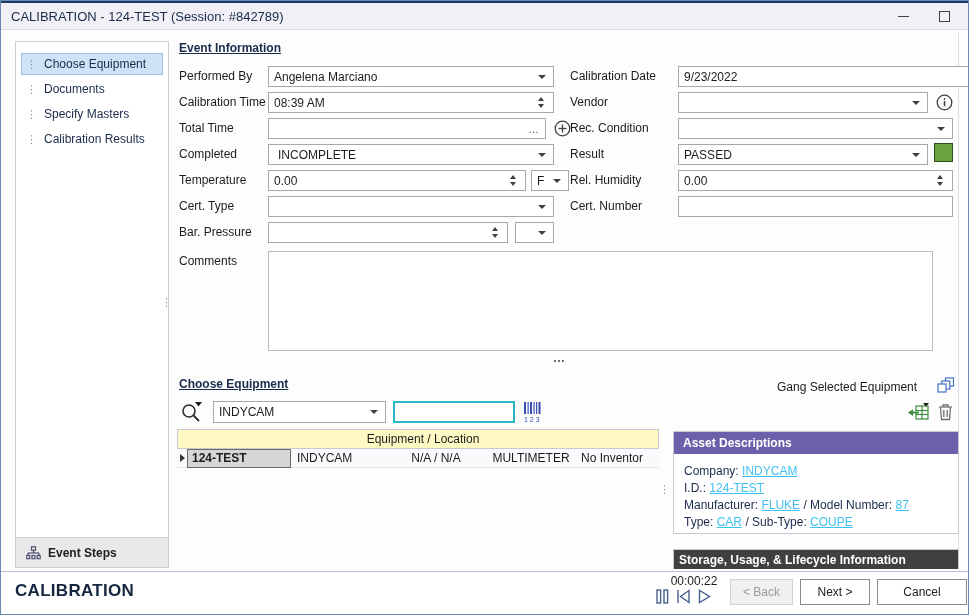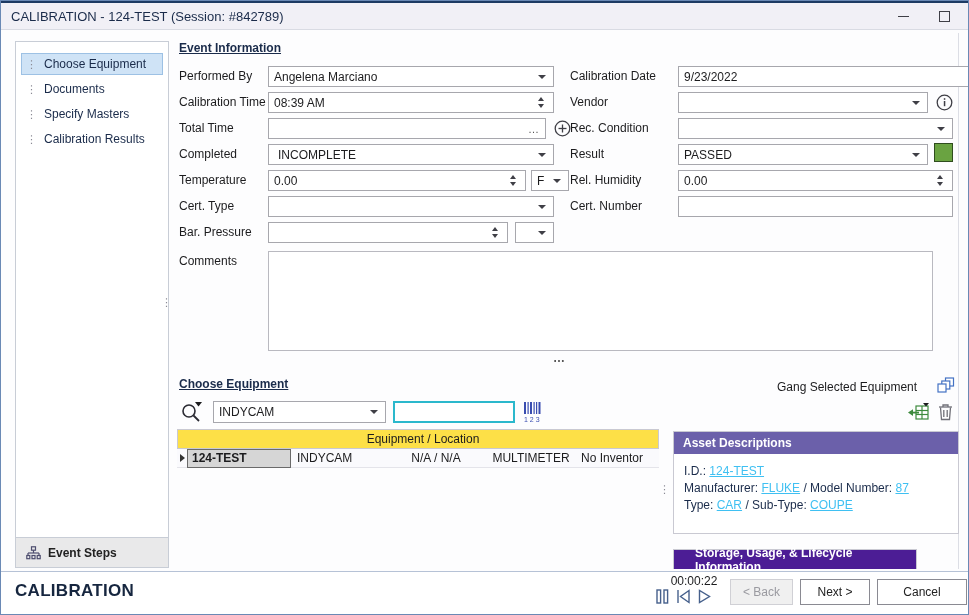--- a/index.html
+++ b/index.html
@@ -39,39 +39,39 @@
   .green-box { position:absolute; width:19px; height:19px; background:#6aa341; border:1px solid #2f4d1e; }
   .comments-box { position:absolute; background:#fff; border:1px solid #b9b9c0; resize:none; font-family:"Liberation Sans", sans-serif; font-size:12px; }
   .center-handle { position:absolute; left:380px; top:318px; color:#555; font-weight:bold; font-size:12px; letter-spacing:1px; }
 
   
   .gang-label { position:absolute; font-size:12px; color:#1c1c1e; }
   .search-dd { position:absolute; height:22px; }
   .search-input { position:absolute; height:22px; border:2px solid #2bb8cc; font-size:12px; padding:0 4px; outline:none; font-family:"Liberation Sans", sans-serif; }
 
   .eq-table { position:absolute; left:4px; top:396px; width:482px; font-size:12px; color:#1c1c1e; border-collapse:collapse; }
-  .eq-header { display:flex; height:20px; background:#fde047; border:1px solid #c9c9d2; }
+  .eq-header { display:flex; height:20px; background:#fef9c3; border:1px solid #c9c9d2; }
   .eq-header .hcell { flex:1; display:flex; align-items:center; justify-content:center; }
   .eq-row { display:flex; height:19px; align-items:center; border-bottom:1px solid #e4e4ea; background:#fafafd; }
   .c-ind { width:10px; display:flex; align-items:center; justify-content:center; }
   .row-marker { width:0; height:0; border-top:4px solid transparent; border-bottom:4px solid transparent; border-left:5px solid #333; }
   .c-id { width:104px; height:19px; background:#d6d6d6; border:1px solid #6a6a6a; font-weight:bold; display:flex; align-items:center; padding-left:4px; }
   .c-comp { width:100px; padding-left:6px; }
   .c-loc { width:90px; text-align:center; }
   .c-type { width:100px; text-align:center; }
   .c-status { width:74px; white-space:nowrap; overflow:hidden; }
 
   .mid-splitter { position:absolute; left:486px; top:450px; font-size:11px; color:#8a8a94; }
 
   
   .asset-panel { position:absolute; left:500px; top:398px; width:286px; height:103px; border:1px solid #c9c9d2; background:#fff; }
   .purple-bar { height:22px; background:#6b60aa; color:#fff; font-size:12px; font-weight:bold; display:flex; align-items:center; padding-left:9px; }
   .asset-body { padding:9px 10px; font-size:12px; color:#1a2b4a; line-height:17px; }
   .asset-body a { color:#3fc0f2; text-decoration:underline; cursor:pointer; }
-  .storage-bar { position:absolute; left:500px; top:516px; width:244px; height:20px; background:#4c1d95; color:#fff; font-size:12px; font-weight:bold; display:flex; align-items:center; padding-left:21px; border:1px solid #c9c9d2; border-bottom:none; }
+  .storage-bar { position:absolute; left:500px; top:516px; width:286px; height:20px; background:#404040; color:#fff; font-size:12px; font-weight:bold; display:flex; align-items:center; padding-left:5px; border:1px solid #c9c9d2; border-bottom:none; }
 
   
   .footer { position:absolute; left:0; top:570px; width:100%; height:43px; background:#fff; border-top:1px solid #b6c2d6; }
   .app-title { position:absolute; left:14px; top:9px; font-size:17px; font-weight:bold; color:#16263f; letter-spacing:0.3px; }
   .timer { position:absolute; left:648px; top:2px; width:90px; text-align:center; font-size:12px; color:#1c1c1e; }
   .transport { position:absolute; left:655px; top:17px; display:flex; gap:7px; align-items:center; }
   .transport svg { cursor:pointer; }
   .f-btn { position:absolute; top:7px; height:26px; background:#fff; border:1px solid #8a8a92; font-size:12px; color:#222; font-family:"Liberation Sans", sans-serif; cursor:pointer; }
   .f-btn:disabled { background:#f0f0f0; color:#9a9aa0; border-color:#d0d0d5; }
 </style>
@@ -340,20 +340,24 @@
         <div class="c-type">MULTIMETER</div>
         <div class="c-status">No Inventor</div>
       </div>
     </div>
 
     <div class="mid-splitter">⋮</div>
 
     <div class="asset-panel">
       <div class="purple-bar">Asset Descriptions</div>
       <div class="asset-body">
+        <div>
+          <span>Company:</span>
+          <a>INDYCAM</a>
+        </div>
         <div>
           <span>I.D.:</span>
           <a>124-TEST</a>
         </div>
         <div>
           <span>Manufacturer:</span>
           <a>FLUKE</a>
           <span>/ Model Number:</span>
           <a>87</a>
         </div>

